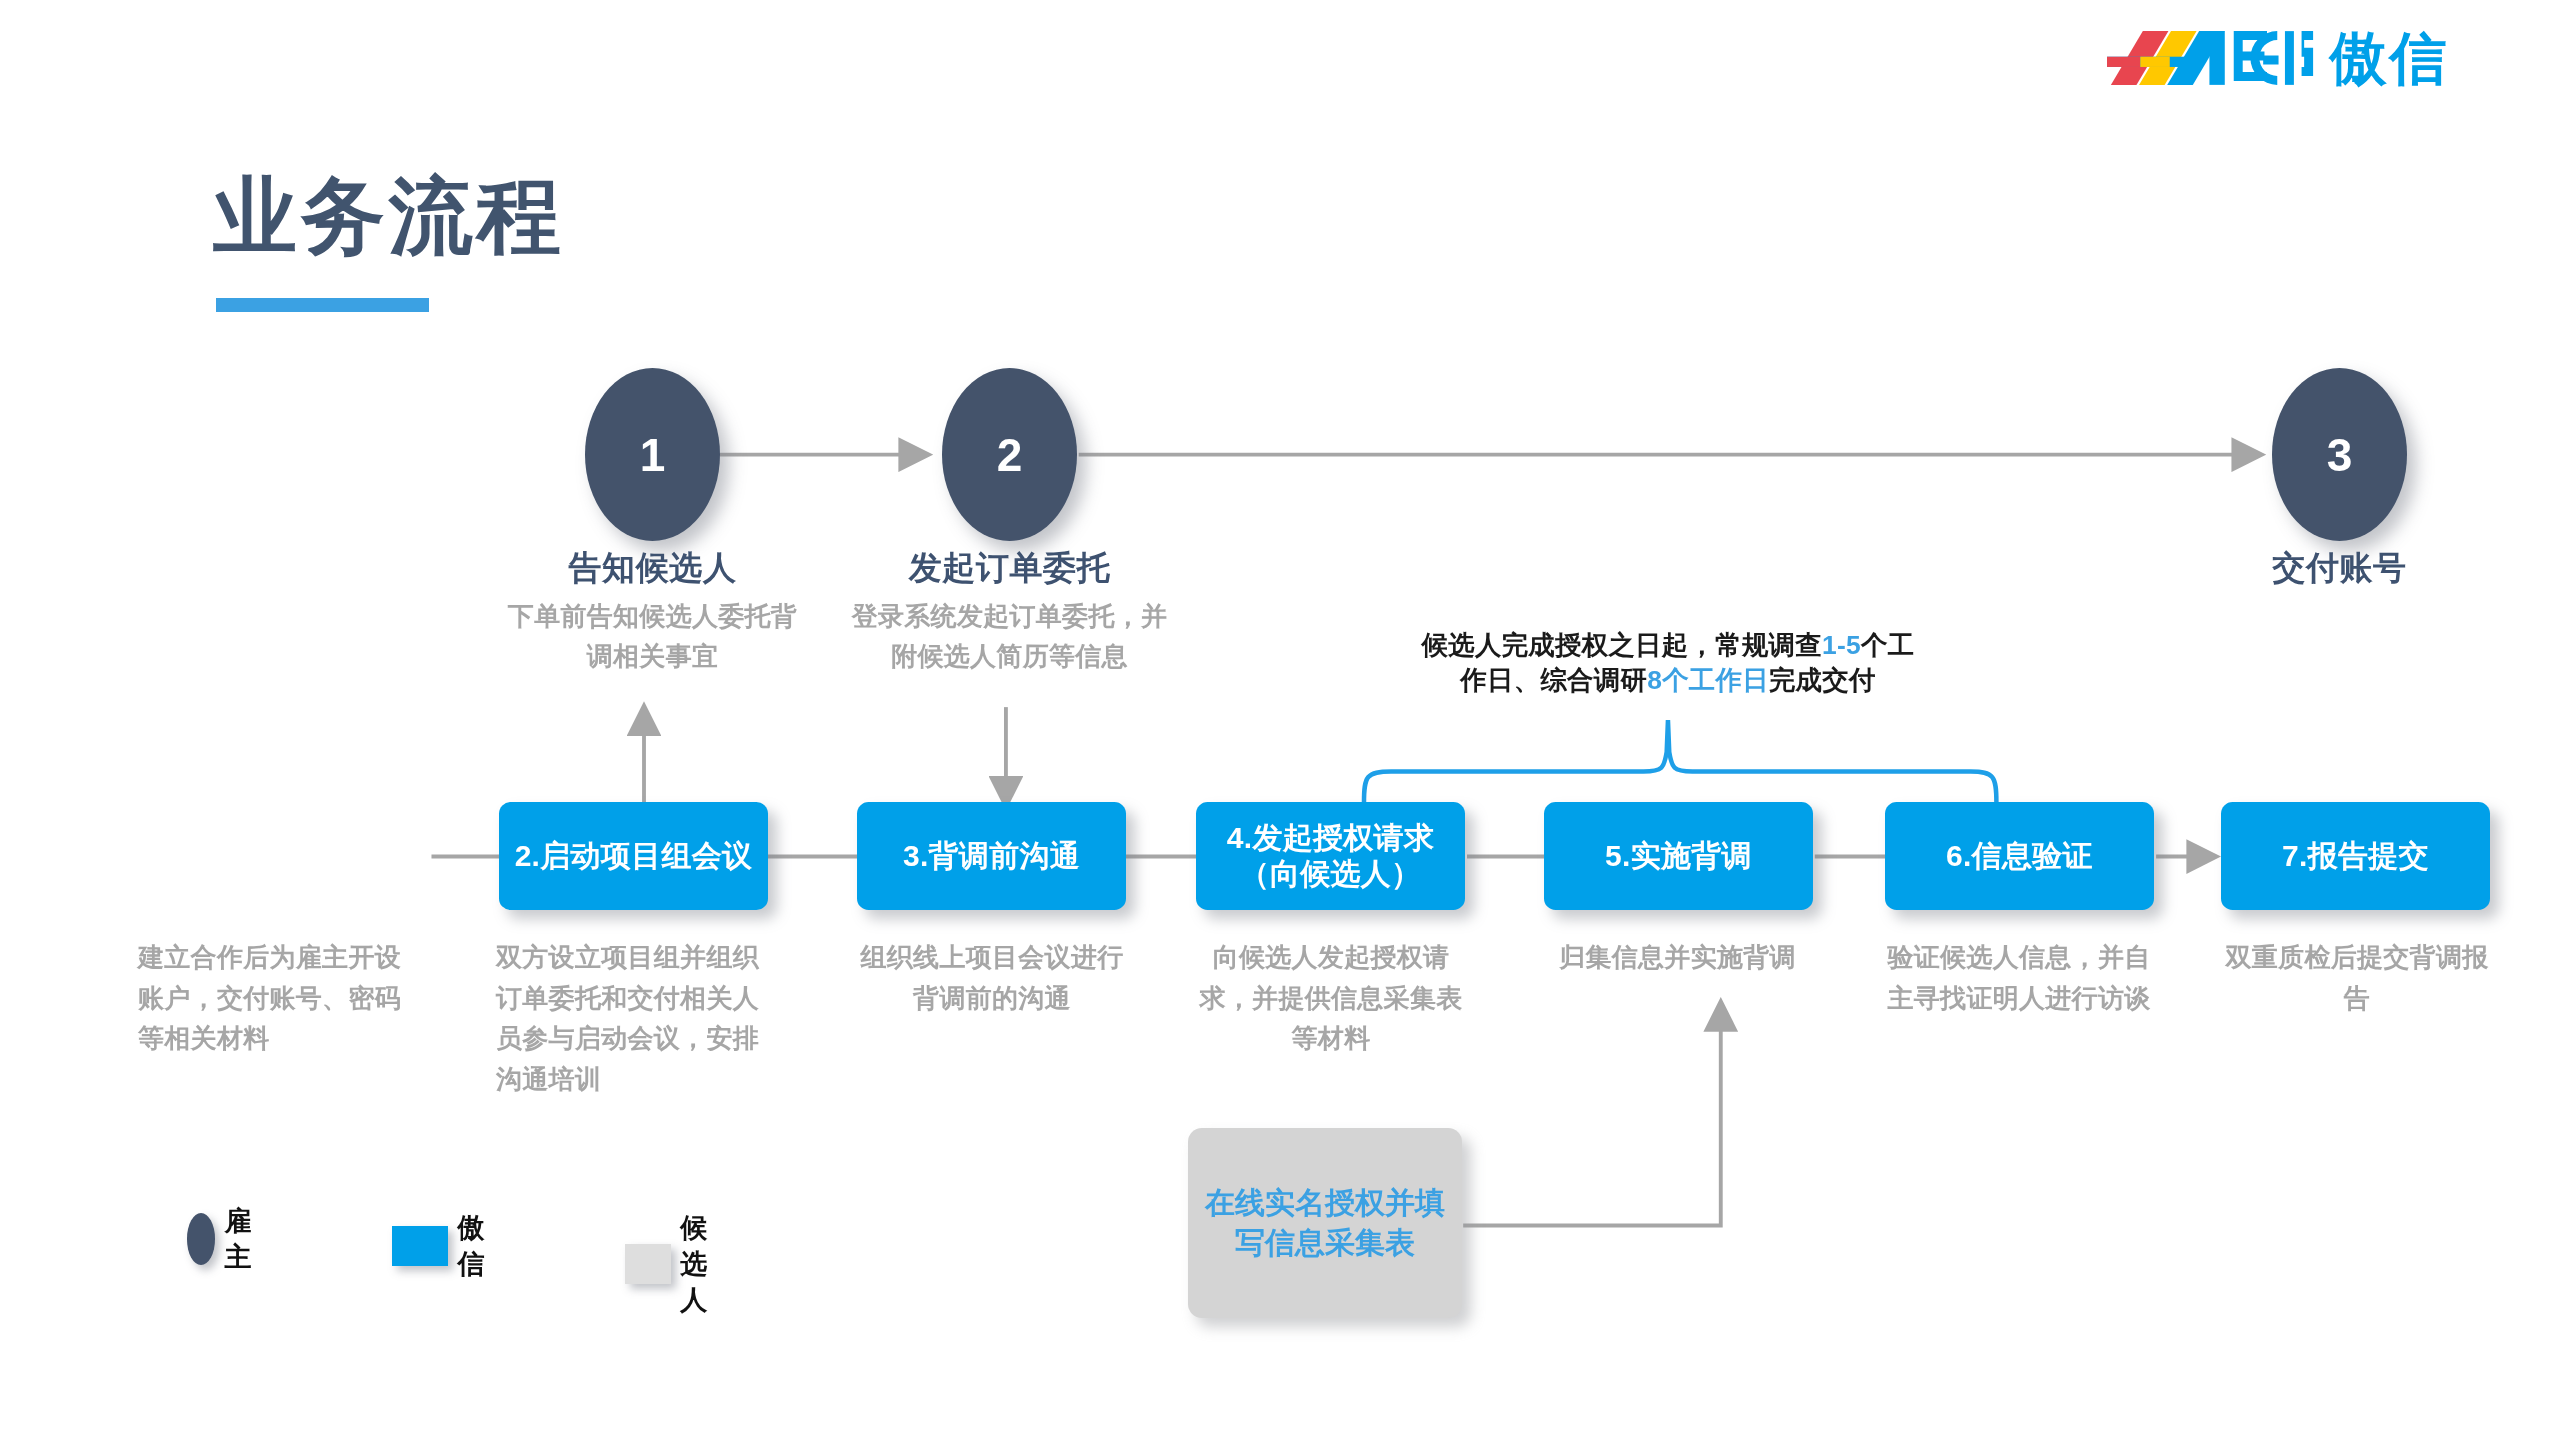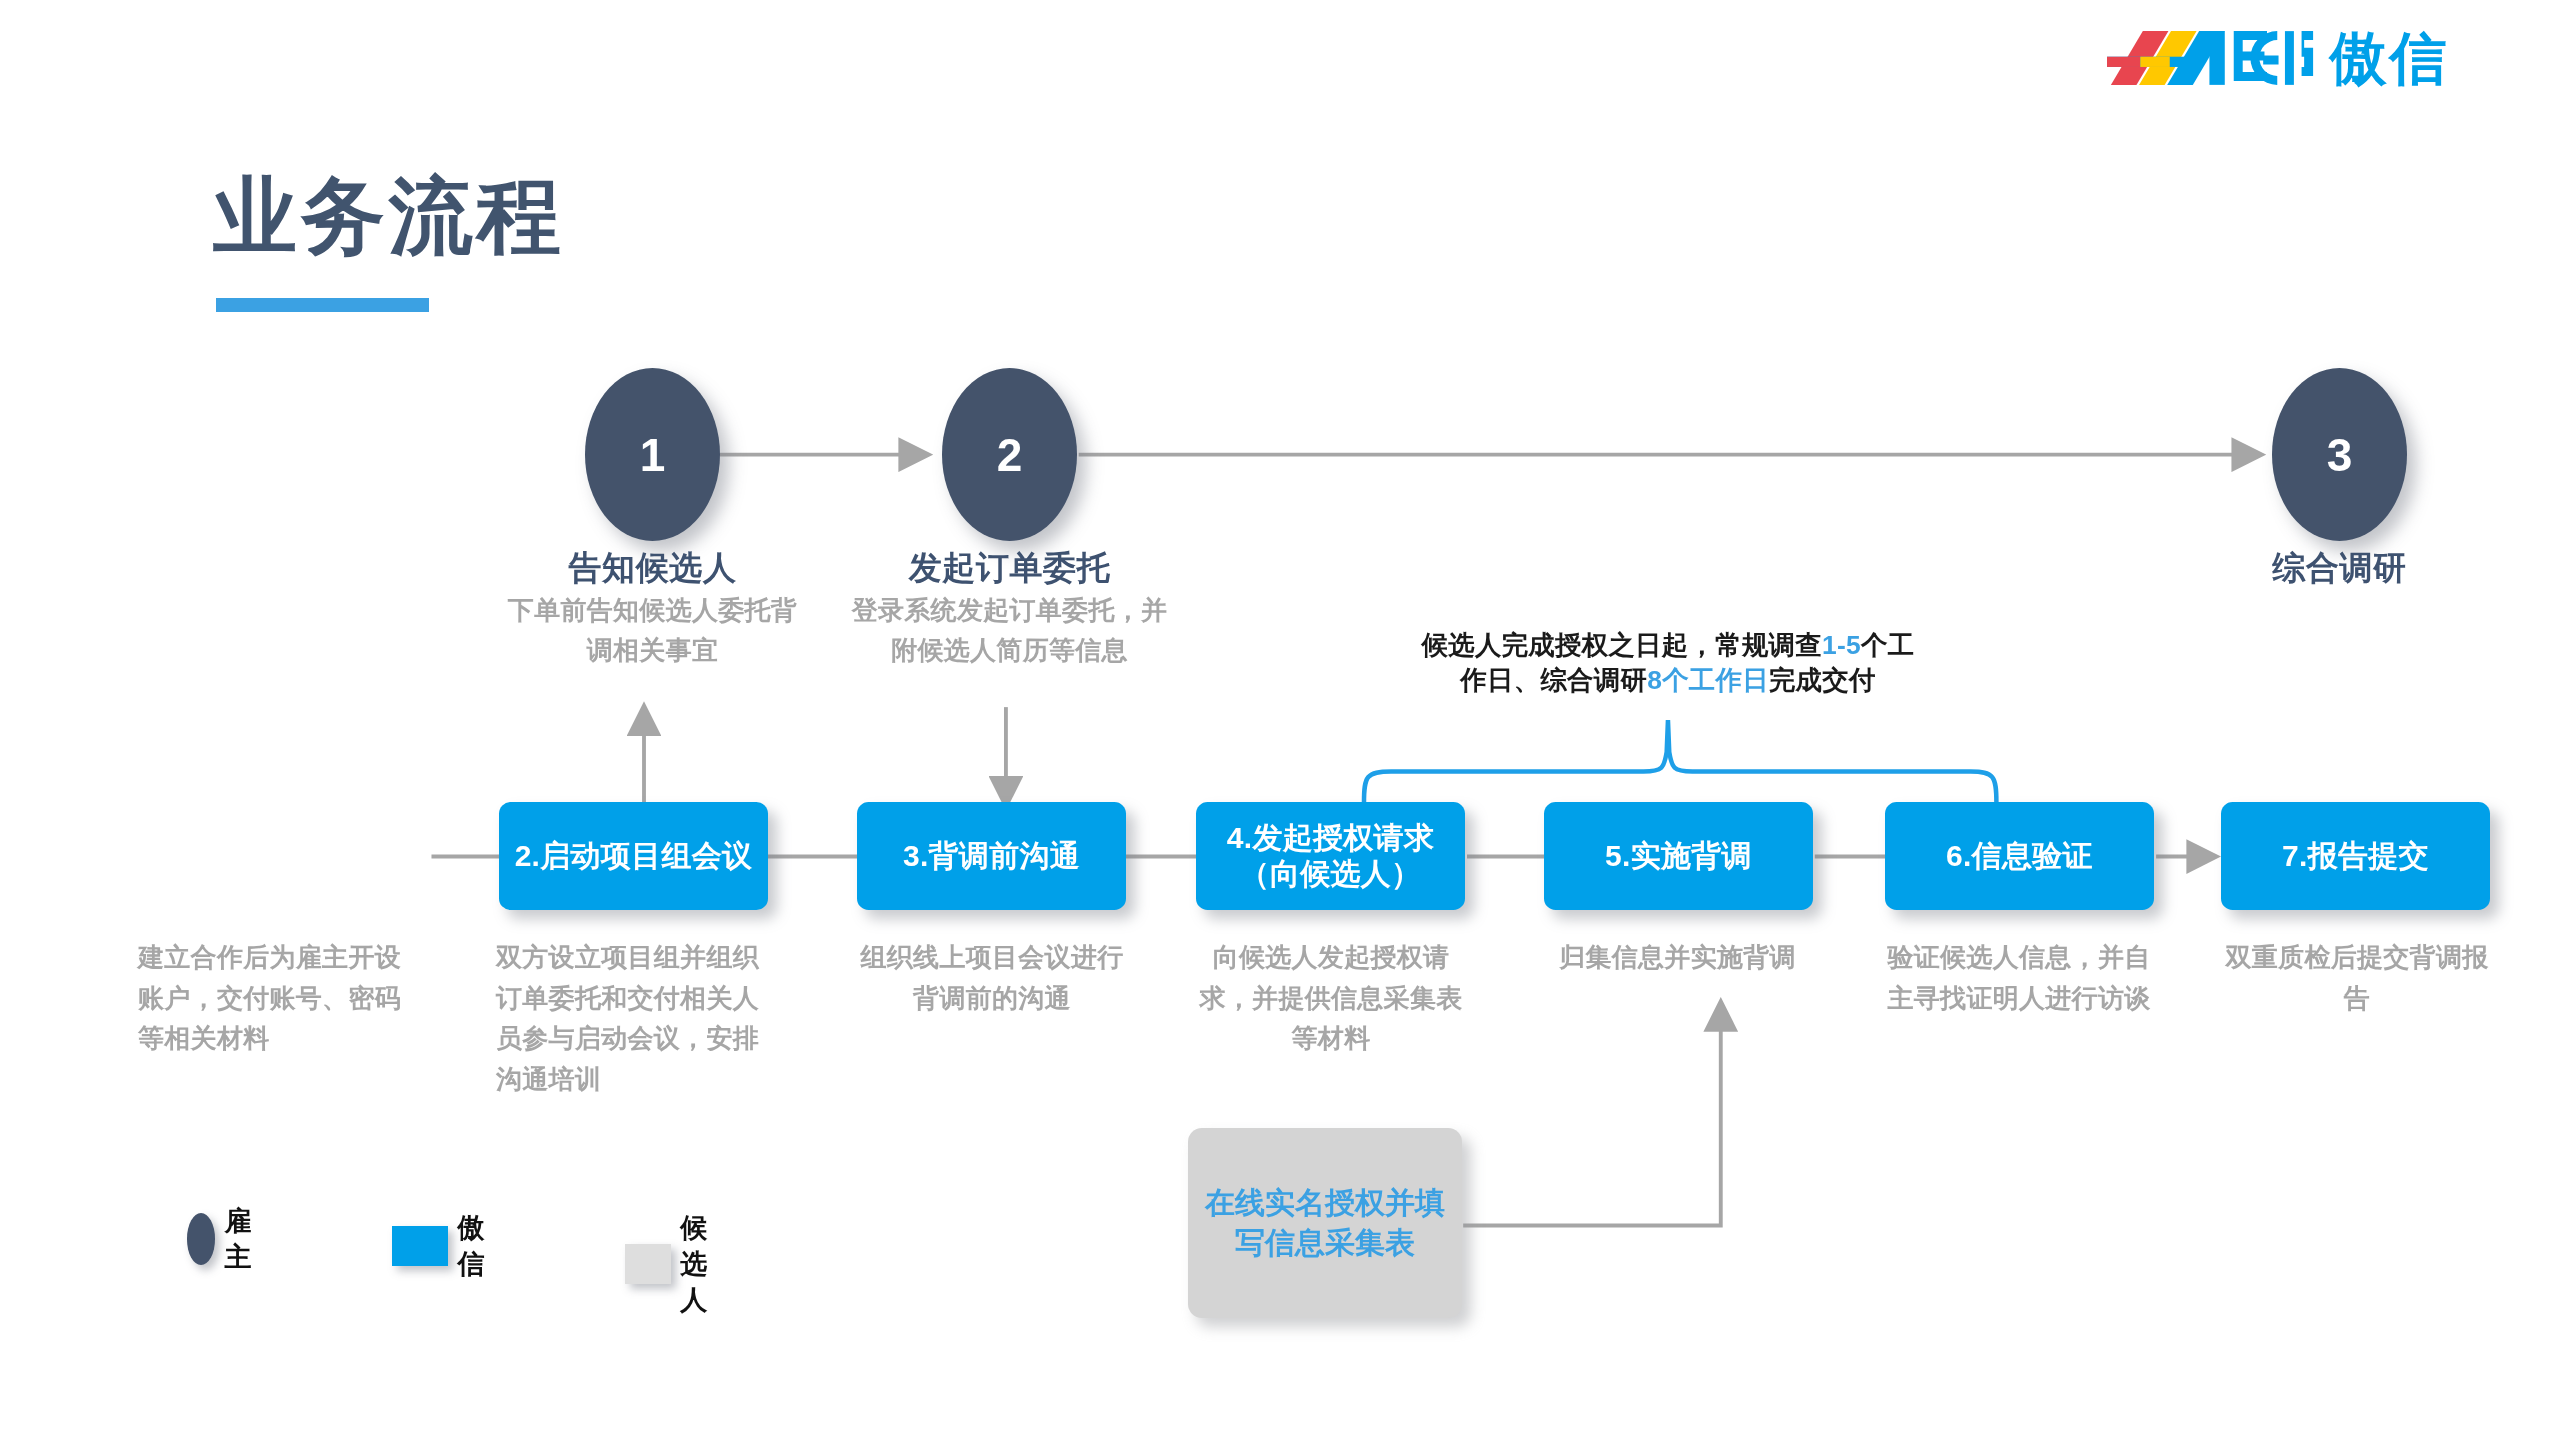--- a/index.html
+++ b/index.html
@@ -38,21 +38,21 @@
     background:#44536B;
     box-shadow:9px 10.3px 16.7px rgba(120,125,135,.45);
     display:flex;align-items:center;justify-content:center;
     color:#fff;font-size:46px;font-weight:bold;
   }
   .circle-cap{
     position:absolute;width:361px;text-align:center;
   }
   .circle-cap .h{
     font-size:33px;font-weight:bold;color:#3E5270;line-height:1.15;
-    margin-bottom:3px;letter-spacing:0.6px;
+    margin-bottom:9px;letter-spacing:0.6px;
   }
   .circle-cap .p{
     font-size:26px;color:#A6A6A6;font-weight:bold;line-height:1.55;letter-spacing:0.3px;
   }
 
   
   .bbox{
     position:absolute;width:269px;height:108px;border-radius:11.6px;
     background:#00A0E9;
     box-shadow:8.4px 9px 14px rgba(120,125,135,.40);
@@ -185,21 +185,21 @@
 
   <div class="circle-cap" style="left:472px;top:549px;">
     <div class="h">告知候选人</div>
     <div class="p" style="width:296px;margin:0 auto;">下单前告知候选人委托背调相关事宜</div>
   </div>
   <div class="circle-cap" style="left:829px;top:549px;">
     <div class="h">发起订单委托</div>
     <div class="p" style="width:335px;margin:0 auto;">登录系统发起订单委托，并附候选人简历等信息</div>
   </div>
   <div class="circle-cap" style="left:2159px;top:549px;">
-    <div class="h">综合调研</div>
+    <div class="h">交付账号</div>
   </div>
 
   <div class="bracket-note">
     <span>候选人完成授权之日起，常规调查</span><b>1-5</b><span>个工</span><br>
     <span>作日、综合调研</span><b>8个工作日</b><span>完成交付</span>
   </div>
 
   <div class="bbox" style="left:499px;top:802px;">
       <span>2.启动项目组会议</span>
     </div>

